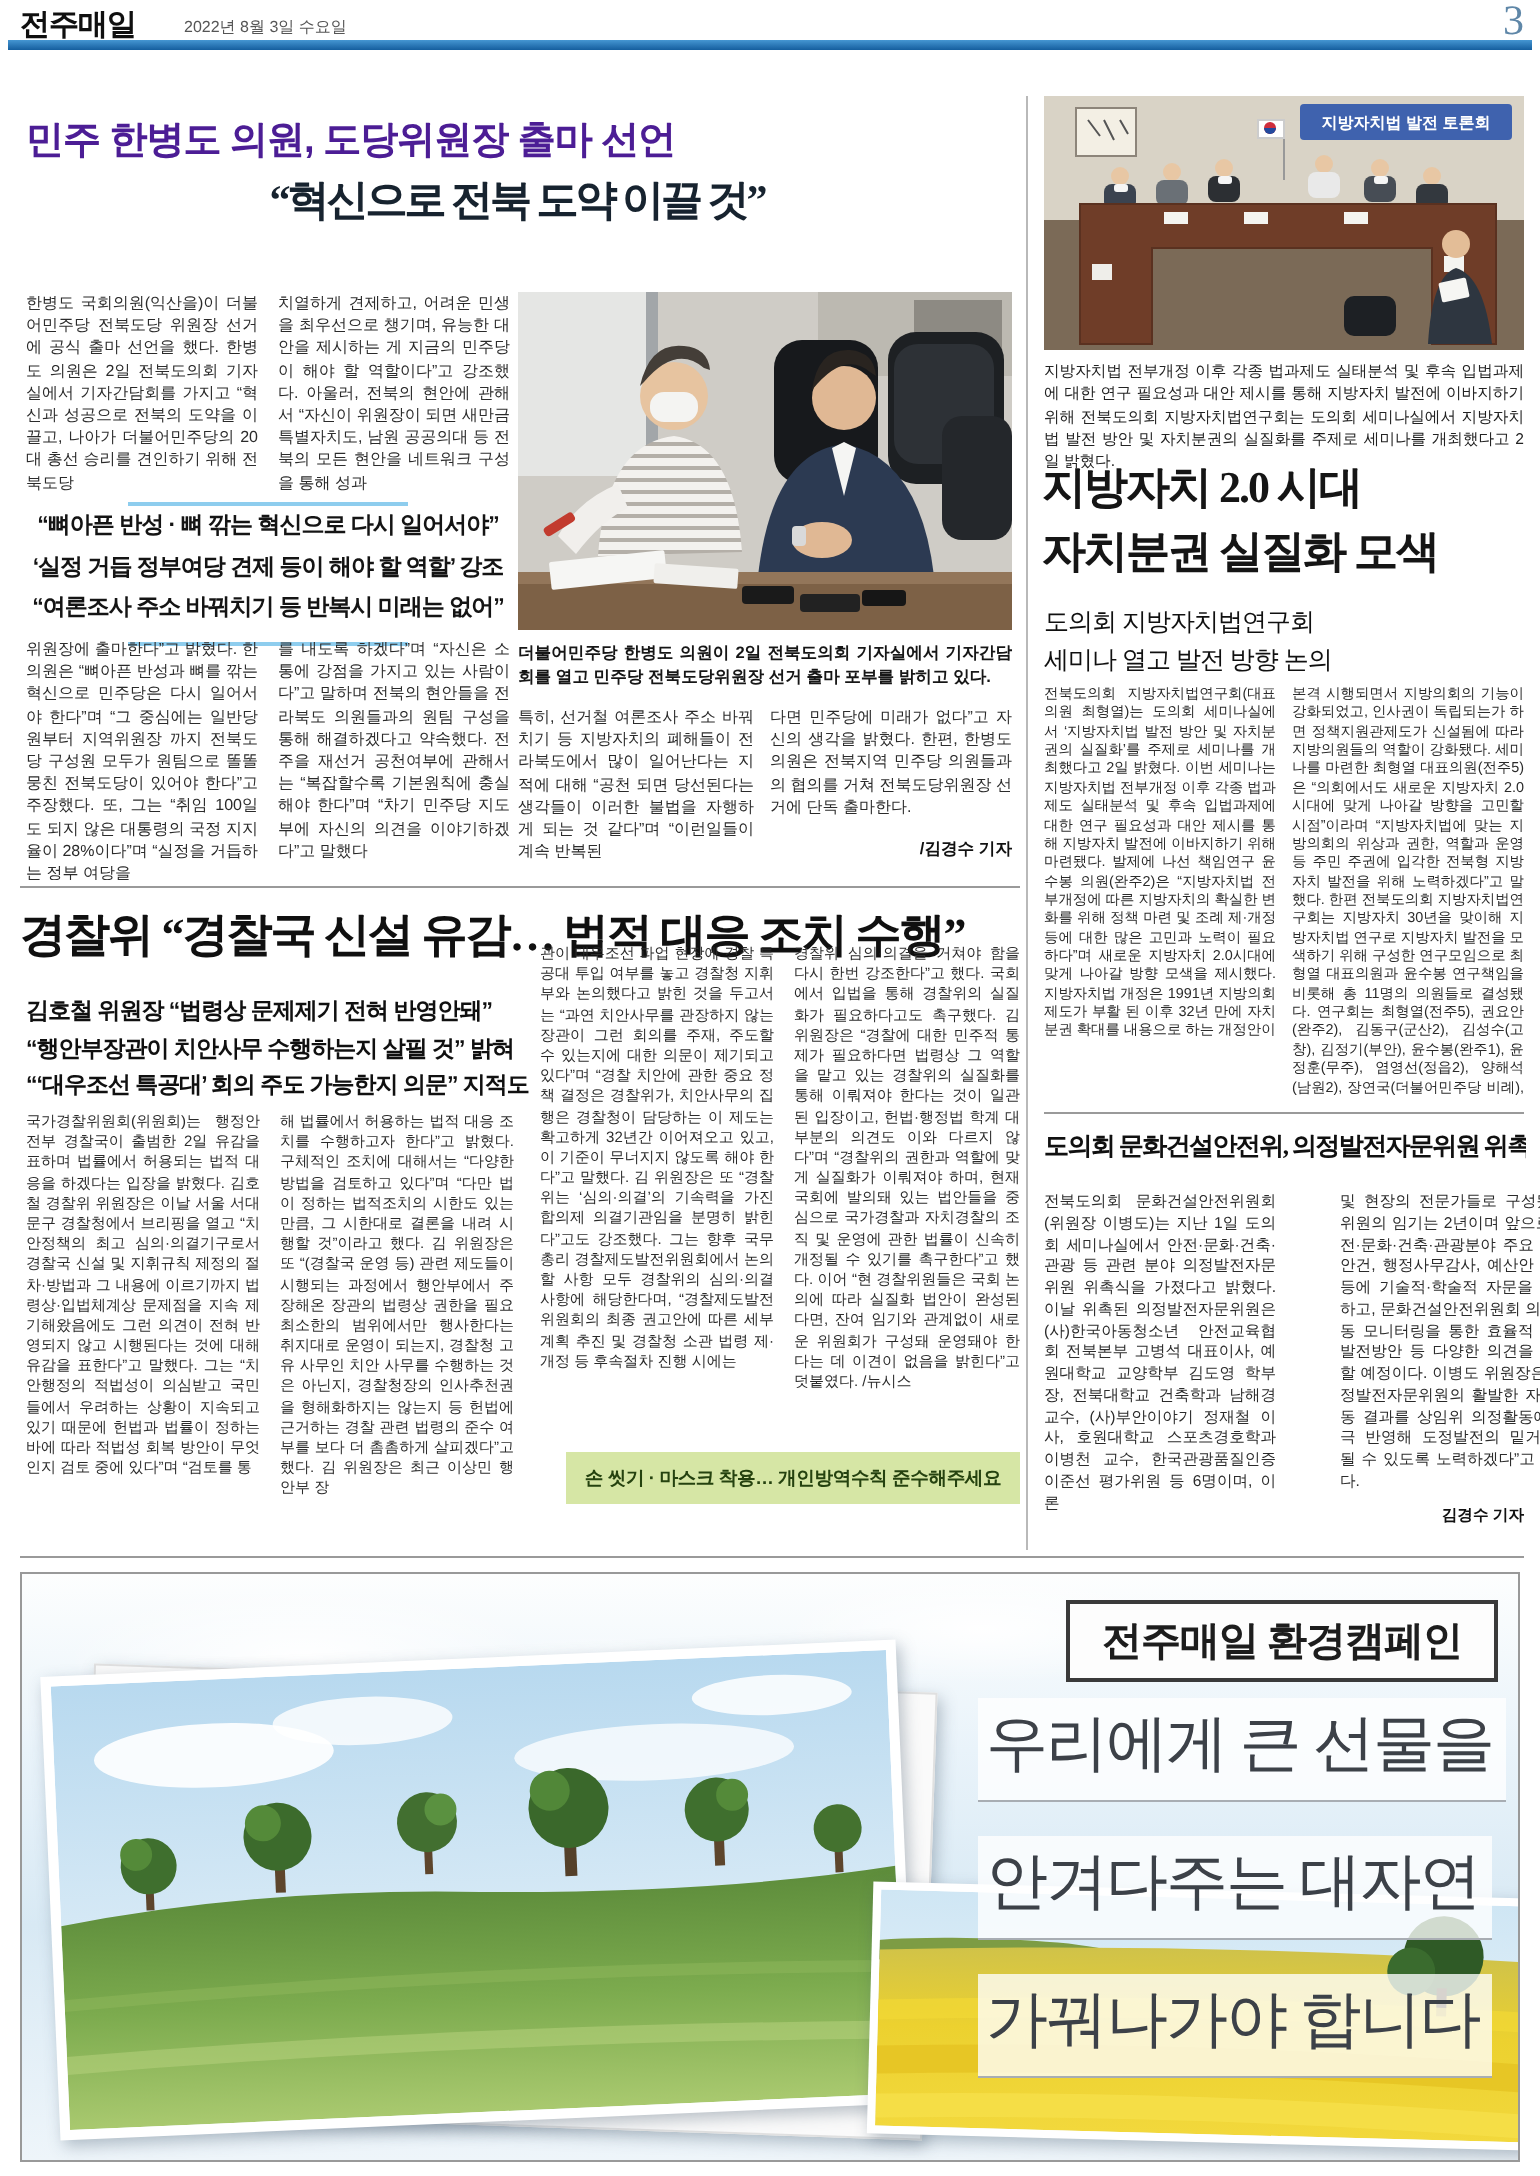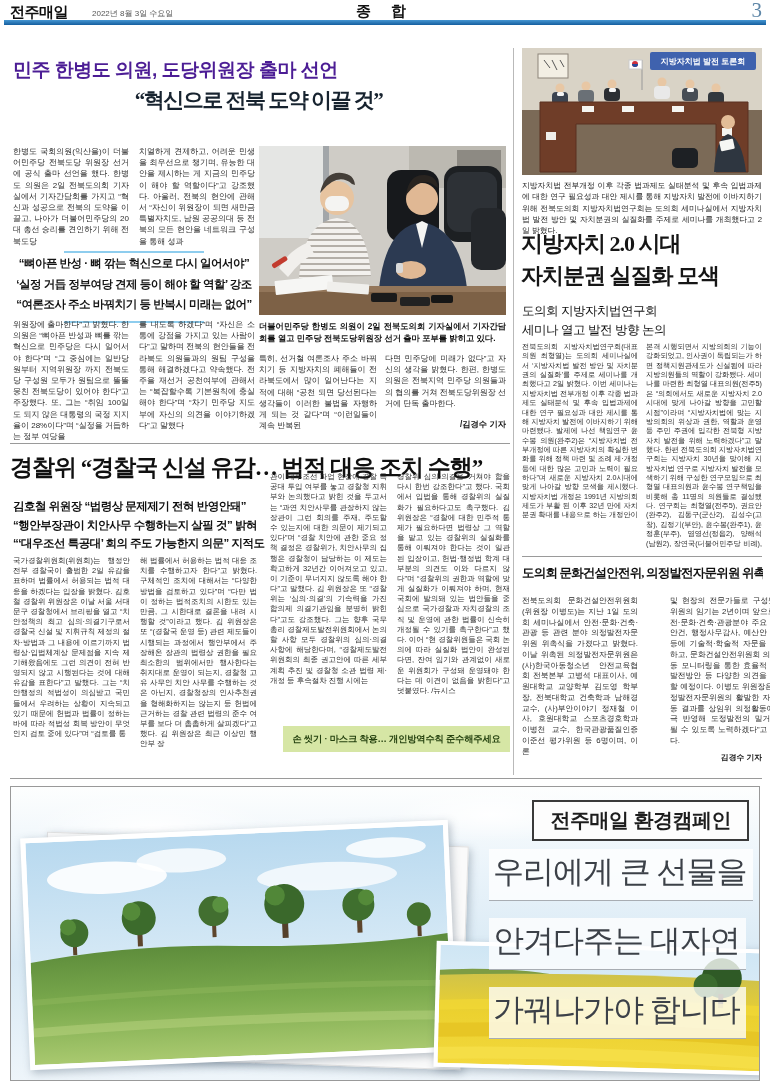--- a/index.html
+++ b/index.html
@@ -45,38 +45,37 @@
   .r-subhead{left:522px;top:302px;font-size:12.5px;font-weight:400;color:#101010;line-height:1.5;letter-spacing:-0.5px;}
   
   .c-head{left:522px;top:565px;width:241px;font-size:12.5px;font-weight:700;color:#101010;
           font-family:"Liberation Serif",serif;letter-spacing:-0.8px;white-space:nowrap;overflow:hidden;}
   
   .campaign{left:10px;top:786px;width:748px;height:293px;border:1px solid #999;
             background:linear-gradient(180deg,#fdfefe 0%,#e9f3fa 30%,#d8e9f4 60%,#eef5fa 100%);overflow:hidden;}
   .cloud{position:absolute;background:radial-gradient(ellipse at center,rgba(255,255,255,0.95) 0%,rgba(255,255,255,0) 70%);}
   .camp-label{position:absolute;right:10px;top:13px;border:2px solid #3a3a3a;background:#fdfdfd;
               padding:5px 16px;font-size:20px;font-weight:700;color:#1d1d1d;
-              font-family:Liberation Sans, sans-serif;letter-spacing:-0.5px;z-index:6;}
+              font-family:Liberation Serif, serif;letter-spacing:-0.5px;z-index:6;}
   .photo-card{position:absolute;background:#fff;box-shadow:2px 3px 8px rgba(60,80,100,0.35);}
   .card-back{left:32px;top:52px;width:420px;height:222px;transform:rotate(2deg);background:#fafafa;border:1px solid #e0e0e0;}
   .card1{left:14px;top:42px;width:428px;height:232px;transform:rotate(-2.5deg);padding:5px;box-sizing:border-box;}
   .card2{left:424px;top:158px;width:330px;height:126px;transform:rotate(1.5deg);padding:4px;box-sizing:border-box;z-index:4;}
   .slogan{position:absolute;left:478px;top:62px;z-index:5;}
   .slogan-line{display:table;font-family:"Liberation Serif",serif;font-size:31px;font-weight:500;color:#3c4148;
                letter-spacing:-1px;background:rgba(255,255,255,0.78);padding:2px 6px 7px 4px;
                border-bottom:1px solid #a8adb3;margin-bottom:17px;white-space:nowrap;}
 </style>
 </head>
 <body>
 
 <div class="page">
 
   <div class="abs mast-name">전주매일</div>
   <div class="abs mast-date">2022년 8월 3일 수요일</div>
-  <div class="abs mast-section">종 합</div>
   <div class="abs mast-page">3</div>
   <div class="abs mast-rule"></div>
 
   <div class="abs kicker">민주 한병도 의원, 도당위원장 출마 선언</div>
   <div class="abs lead-head">“혁신으로 전북 도약 이끌 것”</div>
 
   <div class="col" style="left:13px;top:146px;width:116px;height:101px;">한병도 국회의원(익산을)이 더불어민주당 전북도당 위원장 선거에 공식 출마 선언을 했다. 한병도 의원은 2일 전북도의회 기자실에서 기자간담회를 가지고 “혁신과 성공으로 전북의 도약을 이끌고, 나아가 더불어민주당의 20대 총선 승리를 견인하기 위해 전북도당</div>
   <div class="col" style="left:139px;top:146px;width:116px;height:101px;">치열하게 견제하고, 어려운 민생을 최우선으로 챙기며, 유능한 대안을 제시하는 게 지금의 민주당이 해야 할 역할이다”고 강조했다. 아울러, 전북의 현안에 관해서 “자신이 위원장이 되면 새만금특별자치도, 남원 공공의대 등 전북의 모든 현안을 네트워크 구성을 통해 성과</div>
 
   <div class="abs quote-box">

